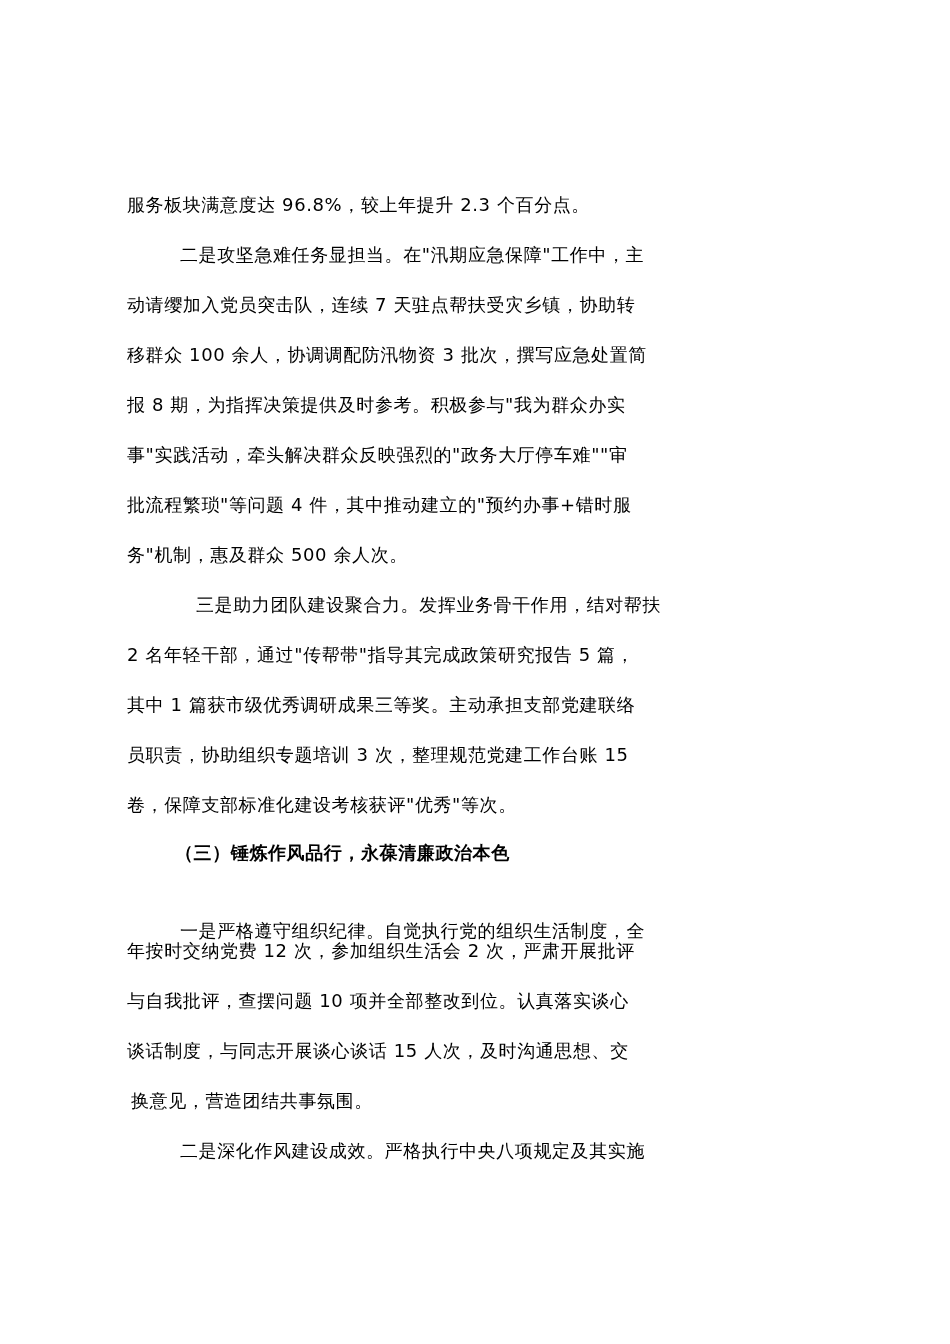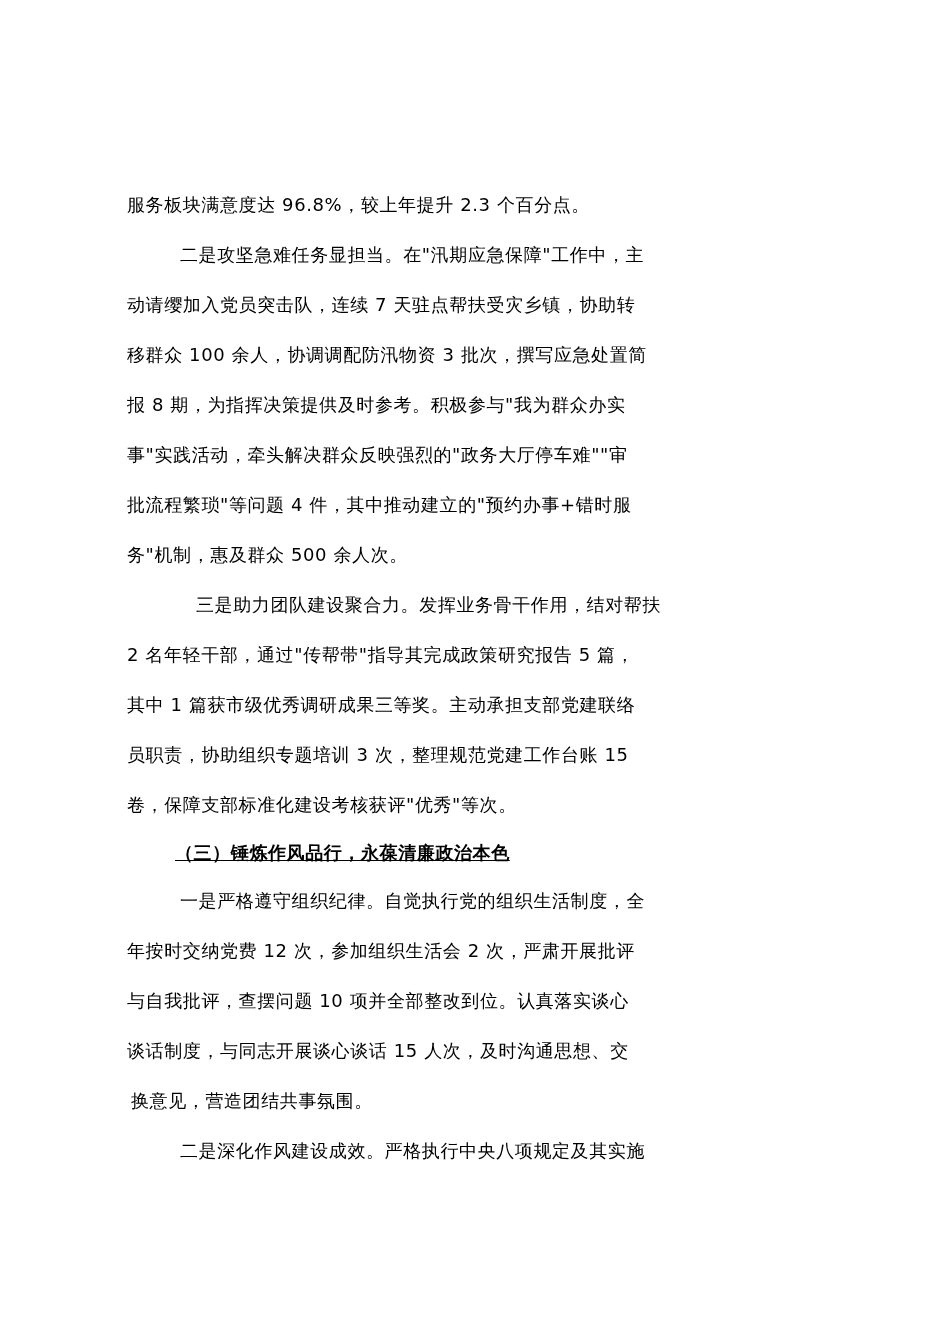--- a/index.html
+++ b/index.html
@@ -1,39 +1,39 @@
 <!DOCTYPE html>
 <html><head>
 <meta charset="utf-8">
 <style>
   html, body { margin: 0; padding: 0; background: #ffffff; }
   body { width: 950px; height: 1344px; position: relative; overflow: hidden;
          font-family: "DejaVu Sans", sans-serif; color: #000; }
   .page { position: absolute; left: 127px; top: 0; width: 710px; }
   .line { position: absolute; left: 0; height: 50px; line-height: 50px;
           font-size: 18px; white-space: nowrap; letter-spacing: 0.6px; }
-  .heading { font-weight: bold; text-decoration: underline; }
+  .heading { font-weight: bold; }
 </style>
 </head>
 <body>
 
 <div class="page">
   <div class="line" style="top:180px;left:0">服务板块满意度达 96.8%，较上年提升 2.3 个百分点。</div>
   <div class="line" style="top:230px;left:53px">二是攻坚急难任务显担当。在"汛期应急保障"工作中，主</div>
   <div class="line" style="top:280px;left:0">动请缨加入党员突击队，连续 7 天驻点帮扶受灾乡镇，协助转</div>
   <div class="line" style="top:330px;left:0">移群众 100 余人，协调调配防汛物资 3 批次，撰写应急处置简</div>
   <div class="line" style="top:380px;left:0">报 8 期，为指挥决策提供及时参考。积极参与"我为群众办实</div>
   <div class="line" style="top:430px;left:0">事"实践活动，牵头解决群众反映强烈的"政务大厅停车难""审</div>
   <div class="line" style="top:480px;left:0">批流程繁琐"等问题 4 件，其中推动建立的"预约办事+错时服</div>
   <div class="line" style="top:530px;left:0">务"机制，惠及群众 500 余人次。</div>
   <div class="line" style="top:580px;left:69px">三是助力团队建设聚合力。发挥业务骨干作用，结对帮扶</div>
   <div class="line" style="top:630px;left:0">2 名年轻干部，通过"传帮带"指导其完成政策研究报告 5 篇，</div>
   <div class="line" style="top:680px;left:0">其中 1 篇获市级优秀调研成果三等奖。主动承担支部党建联络</div>
   <div class="line" style="top:730px;left:0">员职责，协助组织专题培训 3 次，整理规范党建工作台账 15</div>
   <div class="line" style="top:780px;left:0">卷，保障支部标准化建设考核获评"优秀"等次。</div>
   <div class="line heading" style="top:828px;left:48px">（三）锤炼作风品行，永葆清廉政治本色</div>
-  <div class="line" style="top:876px;left:53px">一是严格遵守组织纪律。自觉执行党的组织生活制度，全</div>
+  <div class="line" style="top:906px;left:53px">一是严格遵守组织纪律。自觉执行党的组织生活制度，全</div>
   <div class="line" style="top:926px;left:0">年按时交纳党费 12 次，参加组织生活会 2 次，严肃开展批评</div>
   <div class="line" style="top:976px;left:0">与自我批评，查摆问题 10 项并全部整改到位。认真落实谈心</div>
   <div class="line" style="top:1026px;left:0">谈话制度，与同志开展谈心谈话 15 人次，及时沟通思想、交</div>
   <div class="line" style="top:1076px;left:4px">换意见，营造团结共事氛围。</div>
   <div class="line" style="top:1126px;left:53px">二是深化作风建设成效。严格执行中央八项规定及其实施</div>
 </div>
 
 </body></html>

